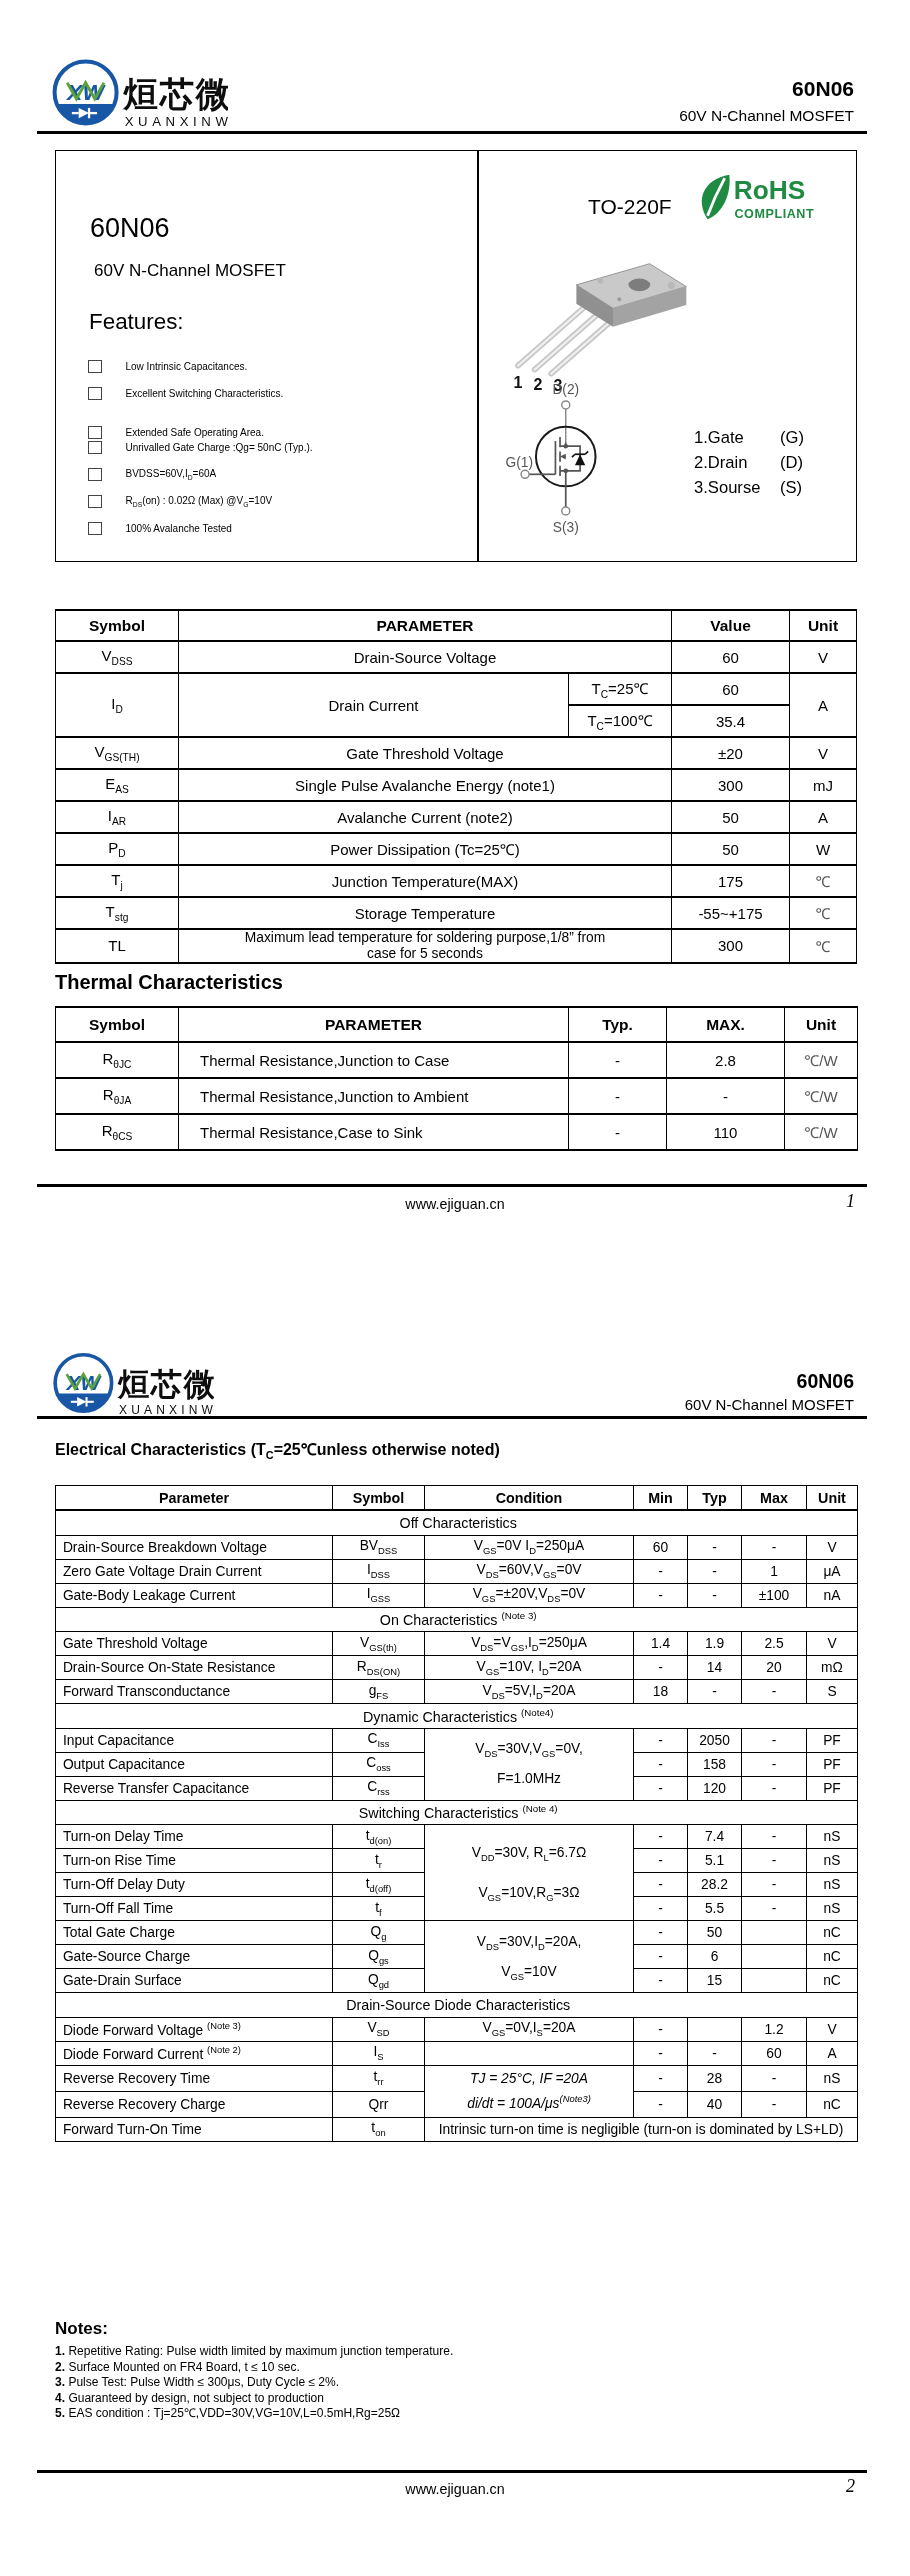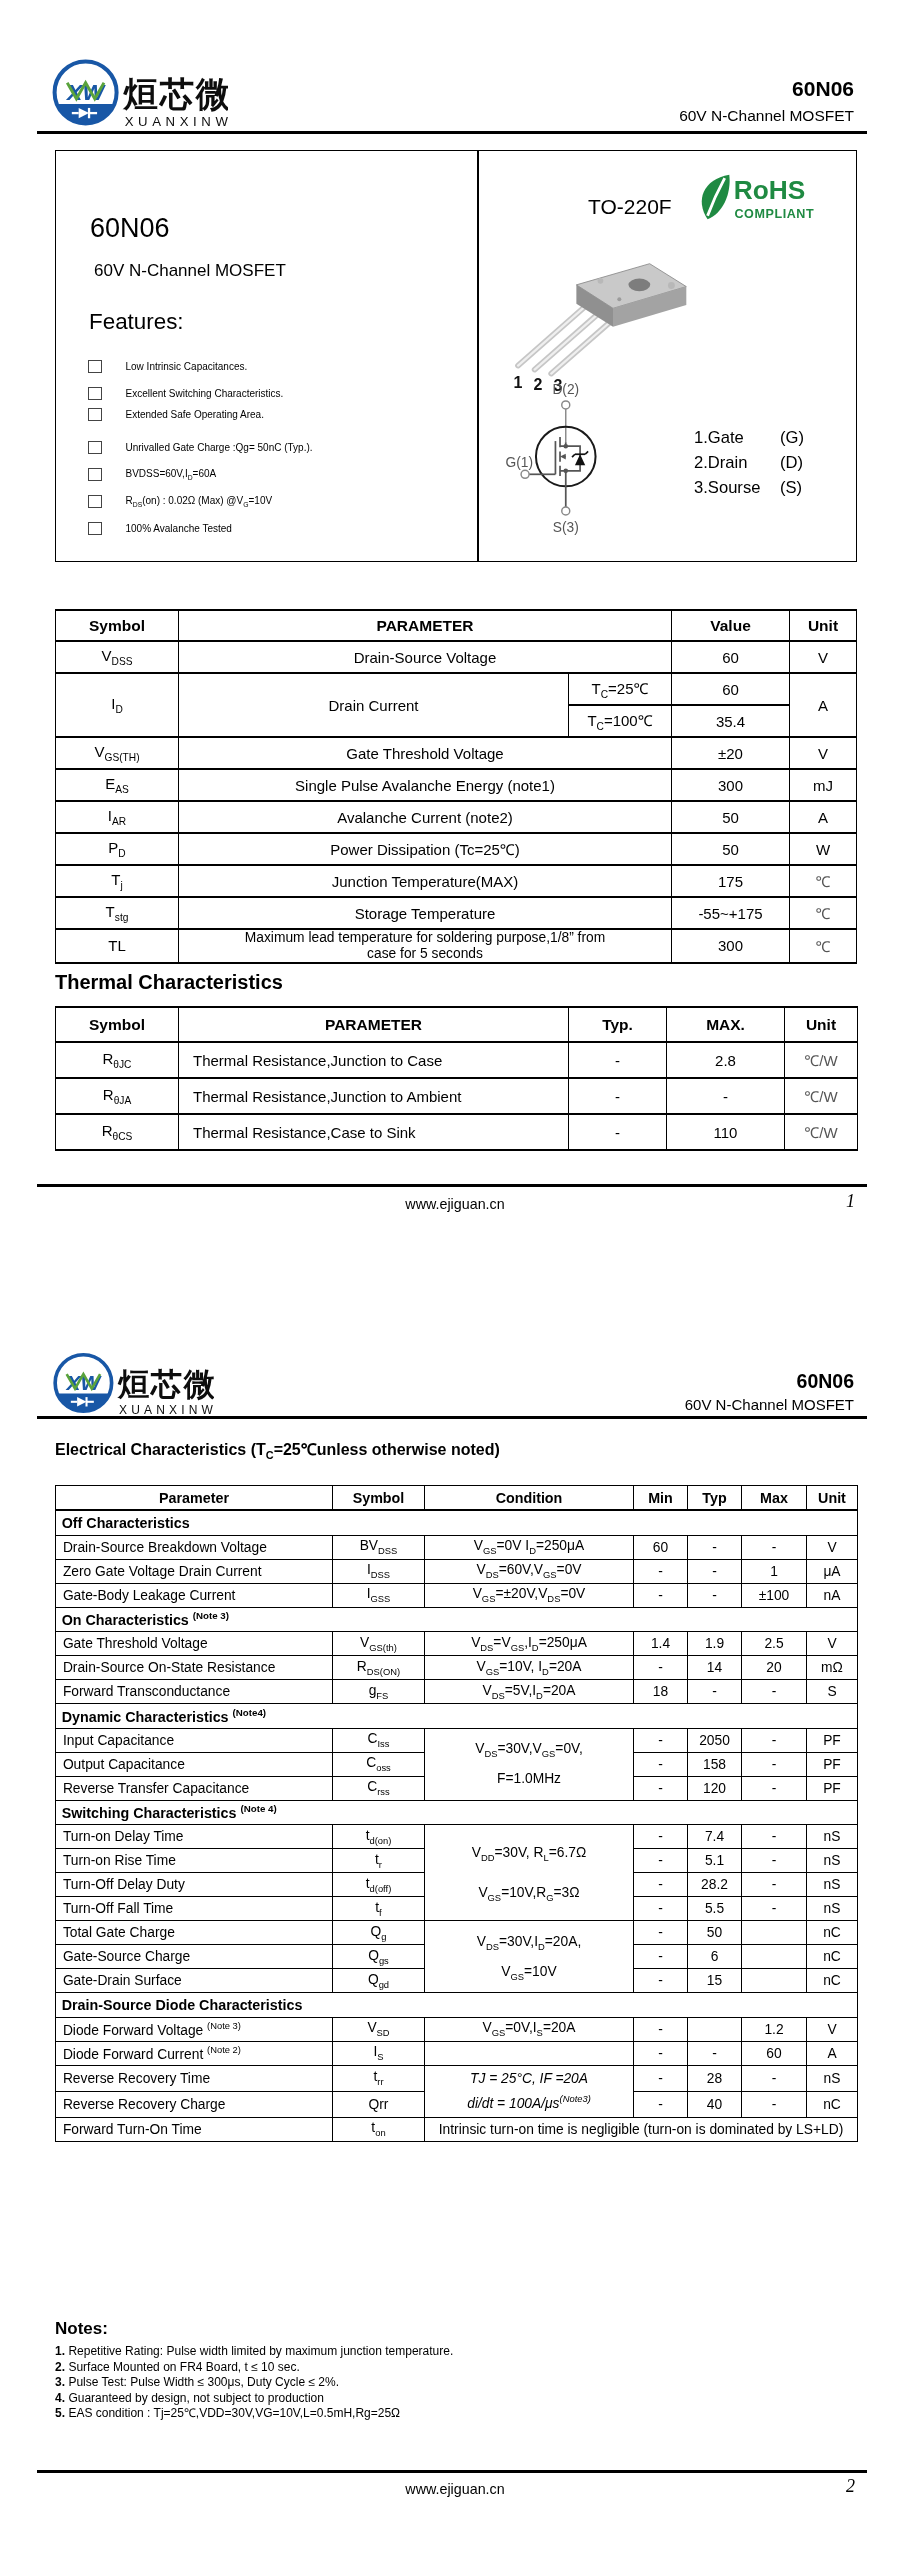--- a/index.html
+++ b/index.html
@@ -22,27 +22,27 @@
   .t1 th,.t1 td{border:1.1px solid #000;border-top-width:2.3px;border-bottom-width:2.3px;
       text-align:center;font-size:15px;padding:0 2.3px;overflow:hidden;}
   .t1 th{font-size:15.5px;height:29px;}
   .t1 td{height:30px;}
   .t1 tr.h th{border-bottom-width:2.9px;}
   .t1 td.two{font-size:13.8px;line-height:1.15;}
   .t2 th,.t2 td{border:1.1px solid #000;border-top-width:2.3px;border-bottom-width:2.3px;
       text-align:center;font-size:15px;padding:0 2.3px;overflow:hidden;}
   .t2 th{height:33px;font-size:15.5px;}
   .t2 td{height:34px;}
-  .t2 td.pl{text-align:left;padding-left:14px;}
+  .t2 td.pl{text-align:left;padding-left:21px;}
   .t3{position:absolute;left:55px;top:1485px;width:801px;}
   .t3 th,.t3 td{border:1.1px solid #000;text-align:center;font-size:13.8px;padding:0 2.3px;overflow:hidden;}
   .t3 th{border-bottom-width:2.3px;height:23px;font-size:14.3px;}
   .t3 td{border-top-width:1.7px;border-bottom-width:1.7px;height:23px;}
   .t3 td.pl{text-align:left;padding-left:6.9px;}
-  .t3 tr.sec td{text-align:left;font-weight:bold;font-size:14.3px;padding-left:5.7px;height:23.5px;}
+  .t3 tr.sec td{text-align:center;font-weight:normal;font-size:14.3px;padding-left:5.7px;height:23.5px;}
   .t3 td.lh2{line-height:2.15;}
   .t3 td.lh4{line-height:2.9;}
   .t3 td.lh1{line-height:1.85;font-style:italic;}
   .deg{color:#555;}
   sub{font-size:68%;} sup{font-size:68%;}
   .abs-title{position:absolute;left:55px;font-weight:bold;}
   .note-line{display:flex;font-size:12px;line-height:15.5px;}
   .note-line b{margin-right:3.4px;}
   .pageno{position:absolute;right:55px;font-family:"Liberation Serif",serif;font-style:italic;font-size:18px;}
   .site{position:absolute;left:0;right:0;text-align:center;font-size:14.3px;}
@@ -79,21 +79,21 @@
     <div class="ap" style="left:33px;top:158px;font-size:22.4px">Features:</div>
 
     <div class="feat" style="left:32px;top:202px">
       <span class="chk"></span>
       <span class="ftxt">Low Intrinsic Capacitances.</span>
       </div>
     <div class="feat" style="left:32px;top:229px">
       <span class="chk"></span>
       <span class="ftxt">Excellent Switching Characteristics.</span>
       </div>
-    <div class="feat" style="left:32px;top:250px">
+    <div class="feat" style="left:32px;top:268px">
       <span class="chk"></span>
       <span class="ftxt">Extended Safe Operating Area.</span>
       </div>
     <div class="feat" style="left:32px;top:283px">
       <span class="chk"></span>
       <span class="ftxt">Unrivalled Gate Charge :Qg= 50nC (Typ.).</span>
       </div>
     <div class="feat" style="left:32px;top:310px">
       <span class="chk"></span>
       <span class="ftxt">BVDSS=60V,I<sub>D</sub>=60A</span>

